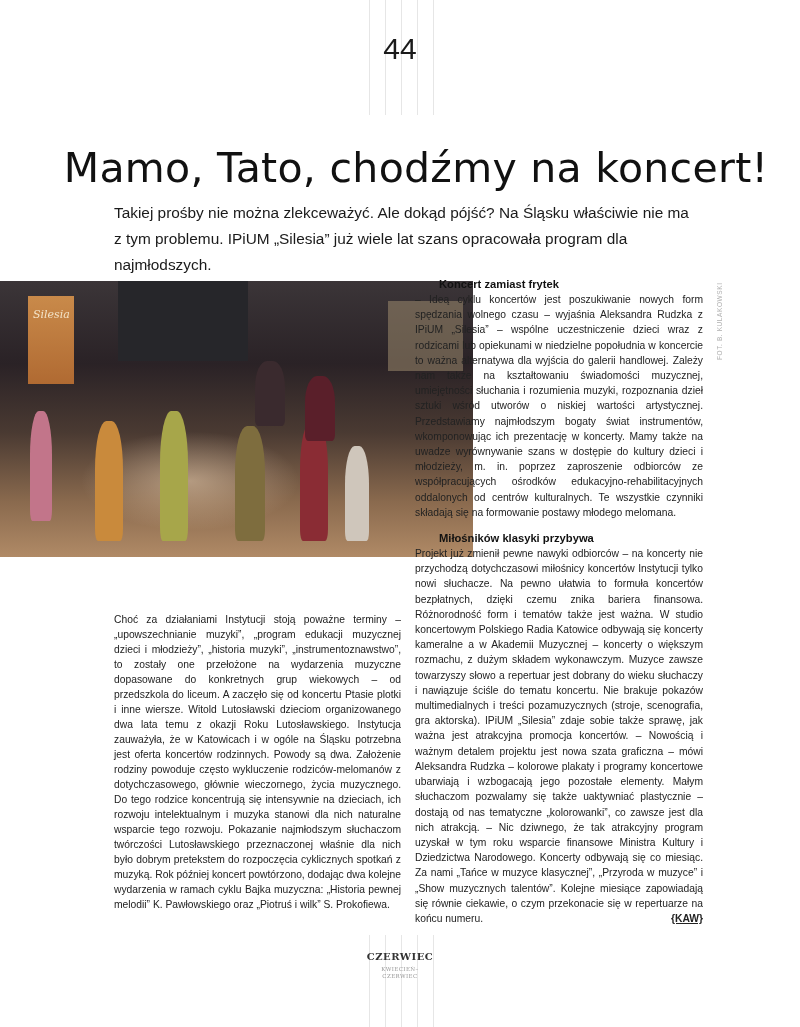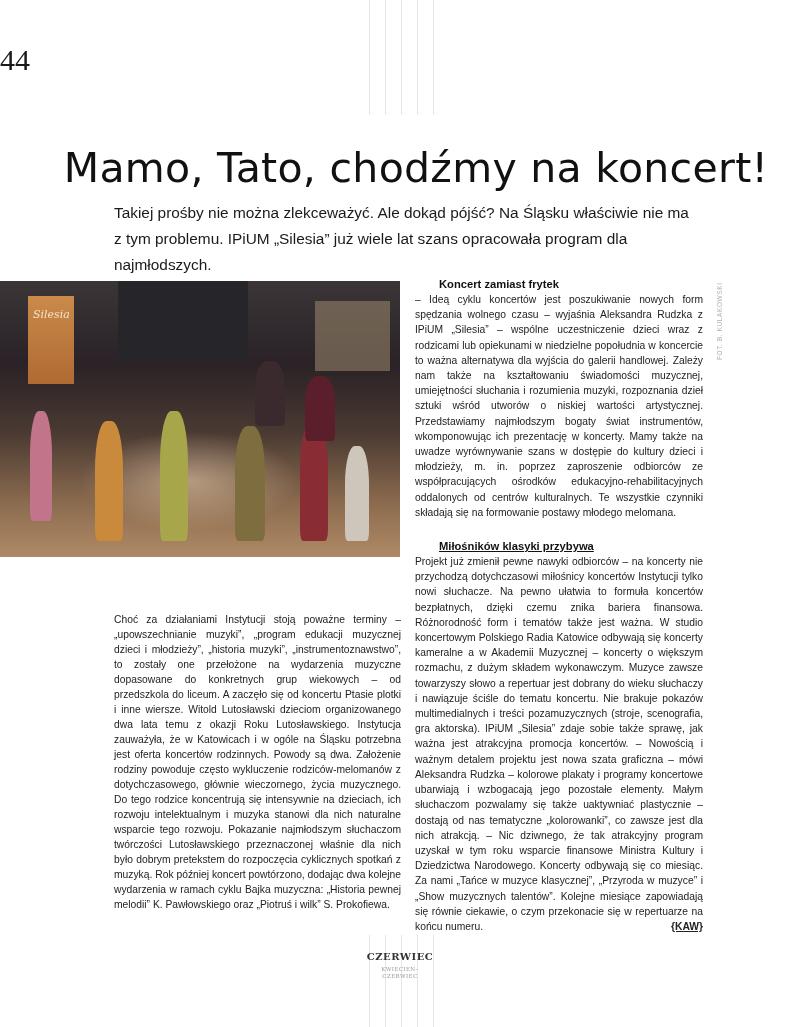--- a/index.html
+++ b/index.html
@@ -5,54 +5,54 @@
   html, body { margin: 0; padding: 0; }
   body {
     width: 800px; height: 1027px; position: relative; overflow: hidden;
     background: #ffffff; color: #1a1a1a;
     font-family: "Liberation Sans", "DejaVu Sans", sans-serif;
   }
   .vlines { position: absolute; top: 0; left: 369px; width: 64px; height: 115px; }
   .vlines.bottom { top: 935px; height: 92px; }
   .vlines span { position: absolute; top: 0; bottom: 0; width: 1px; background: #e6e6e6; }
   .page-number {
-    position: absolute; top: 43px; left: 0; width: 800px; 
-    font-size: 30px; color: #1a1a1a; font-family: Liberation Serif, serif; font-weight: 300;
+    position: absolute; top: 32px; left: 0; width: 800px; text-align: center;
+    font-size: 30px; color: #1a1a1a; font-family: Liberation Sans, sans-serif; font-weight: 300;
   }
   .title {
     position: absolute; top: 128px; left: 0; width: 800px; text-align: center;
     font-size: 41px; font-weight: normal; color: #111; letter-spacing: 0.3px;
     font-family: "DejaVu Sans", sans-serif; margin: 16px;
   }
   .lead {
     position: absolute; top: 200px; left: 114px; width: 580px;
     font-size: 15.4px; line-height: 26px; color: #1a1a1a;
     font-family: "Liberation Sans", sans-serif;
   }
   .photo {
-    position: absolute; top: 281px; left: 0; width: 400px; height: 276px; overflow: hidden;
+    position: absolute; top: 281px; left: 0; width: 473px; height: 276px; overflow: hidden;
     background: linear-gradient(180deg, #3b3538 0%, #2a2226 30%, #4a3a32 55%, #8a6a4e 80%, #b08a66 100%);
   }
   .photo .banner { position:absolute; left: 28px; top: 15px; width: 46px; height: 88px; background: linear-gradient(180deg,#c98a4a,#b06a32); }
   .photo .banner-text { position:absolute; left: 33px; top: 27px; color:#f3e3c8; font-size: 11px; font-style: italic; font-family:"DejaVu Serif", serif; }
   .photo .screen { position:absolute; left: 118px; top: 0; width: 130px; height: 80px; background: #26262a; }
   .photo .panels { position:absolute; right: 10px; top: 20px; width: 75px; height: 70px; background: #9c8a6e; opacity: .55; }
   .photo .floor-glow { position:absolute; left: 80px; top: 150px; width: 220px; height: 100px; background: radial-gradient(ellipse at center, rgba(255,230,200,.45), rgba(255,230,200,0) 70%); }
   .photo .kid { position:absolute; border-radius: 40% 40% 10% 10%; }
   .col-left {
     position: absolute; top: 612px; left: 114px; width: 287px;
     font-size: 10.3px; line-height: 15px; text-align: justify; color: #222;
   }
   .col-right {
     position: absolute; top: 276px; left: 415px; width: 288px;
     font-size: 10.3px; line-height: 15.2px; text-align: justify; color: #222;
   }
   .col-right h3 { font-size: 11.2px; font-weight: bold; margin: 0; line-height: 16px; color:#111;padding-left:24px; }
   .col-right p, .col-left p { margin: 0; }
-  .col-right .section2 { margin-top: 18px; text-decoration: underline; }
+  .col-right .section2 { margin-top: 10px; }
   .signature { font-weight: bold; float: right; text-decoration: underline; }
   .photo-credit {
     position: absolute; left: 716px; top: 360px; transform: rotate(-90deg); transform-origin: left top;
     font-size: 6.5px; color: #b0b0b0; letter-spacing: .6px; white-space: nowrap;
   }
   .footer { position:absolute; top: 951px; left: 0; width: 800px; text-align: center; font-family: "DejaVu Serif", serif; }
   .footer .mag { font-size: 10px; font-weight: bold; color: #333; letter-spacing: .5px; }
   .footer .section { font-size: 9px; color: #555; margin-top: 3px; letter-spacing: .5px; }
   .footer .issue { font-size: 5.5px; color: #999; margin-top: 4px; line-height: 7px; letter-spacing: .4px; }
 </style>

